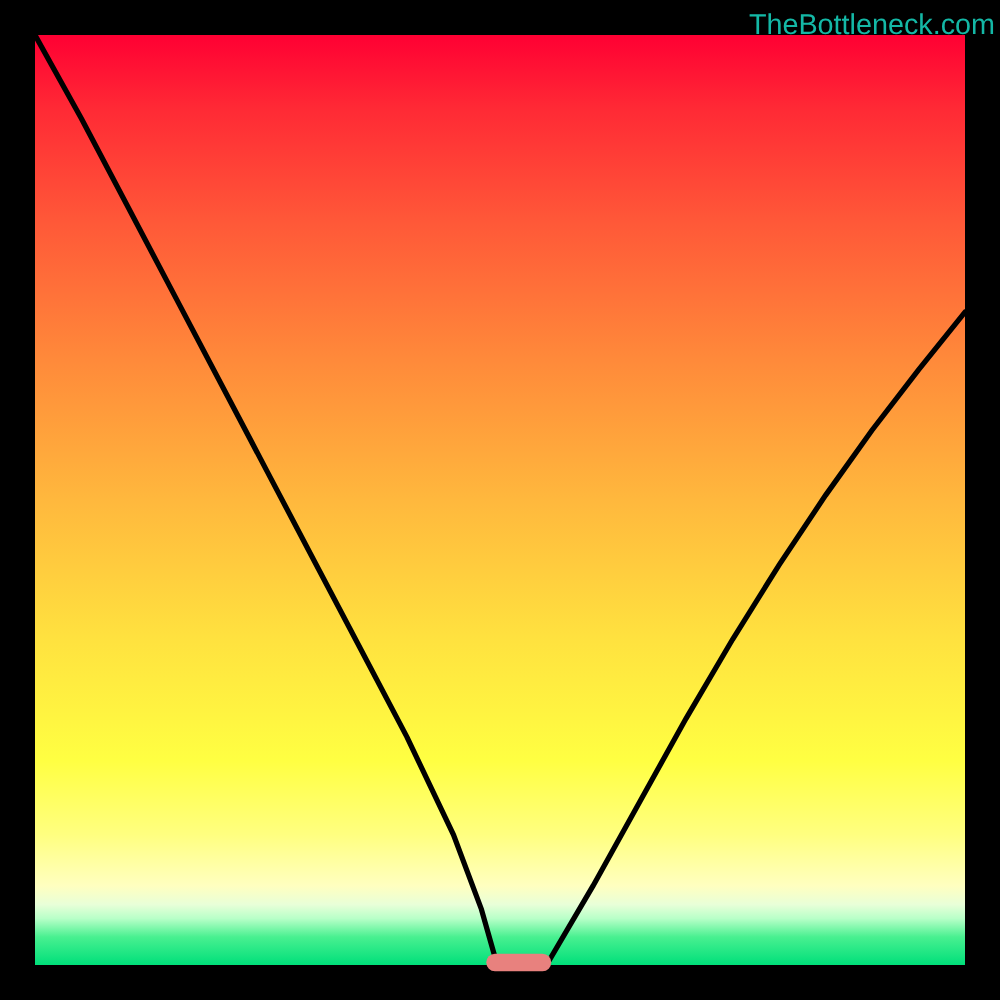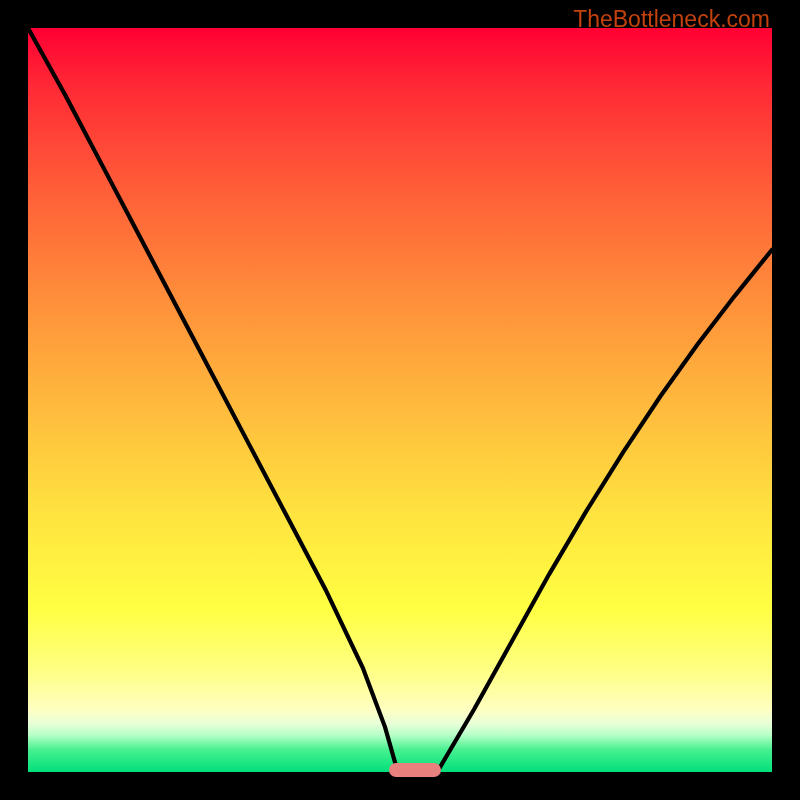--- a/index.html
+++ b/index.html
@@ -7,22 +7,22 @@
     width: 800px;
     height: 800px;
     background: #000000;
     overflow: hidden;
     position: relative;
     font-family: Arial, Helvetica, sans-serif;
   }
   .watermark {
     position: absolute;
     top: 6px;
-    right: 30px;
-    color: #c2410c;
+    right: 4px;
+    color: #14b8a6;
     font-size: 23px;
     font-weight: 500;
     z-index: 10;
   }
   .plot-area {
     position: absolute;
     left: 28px;
     top: 28px;
     width: 744px;
     height: 744px;

